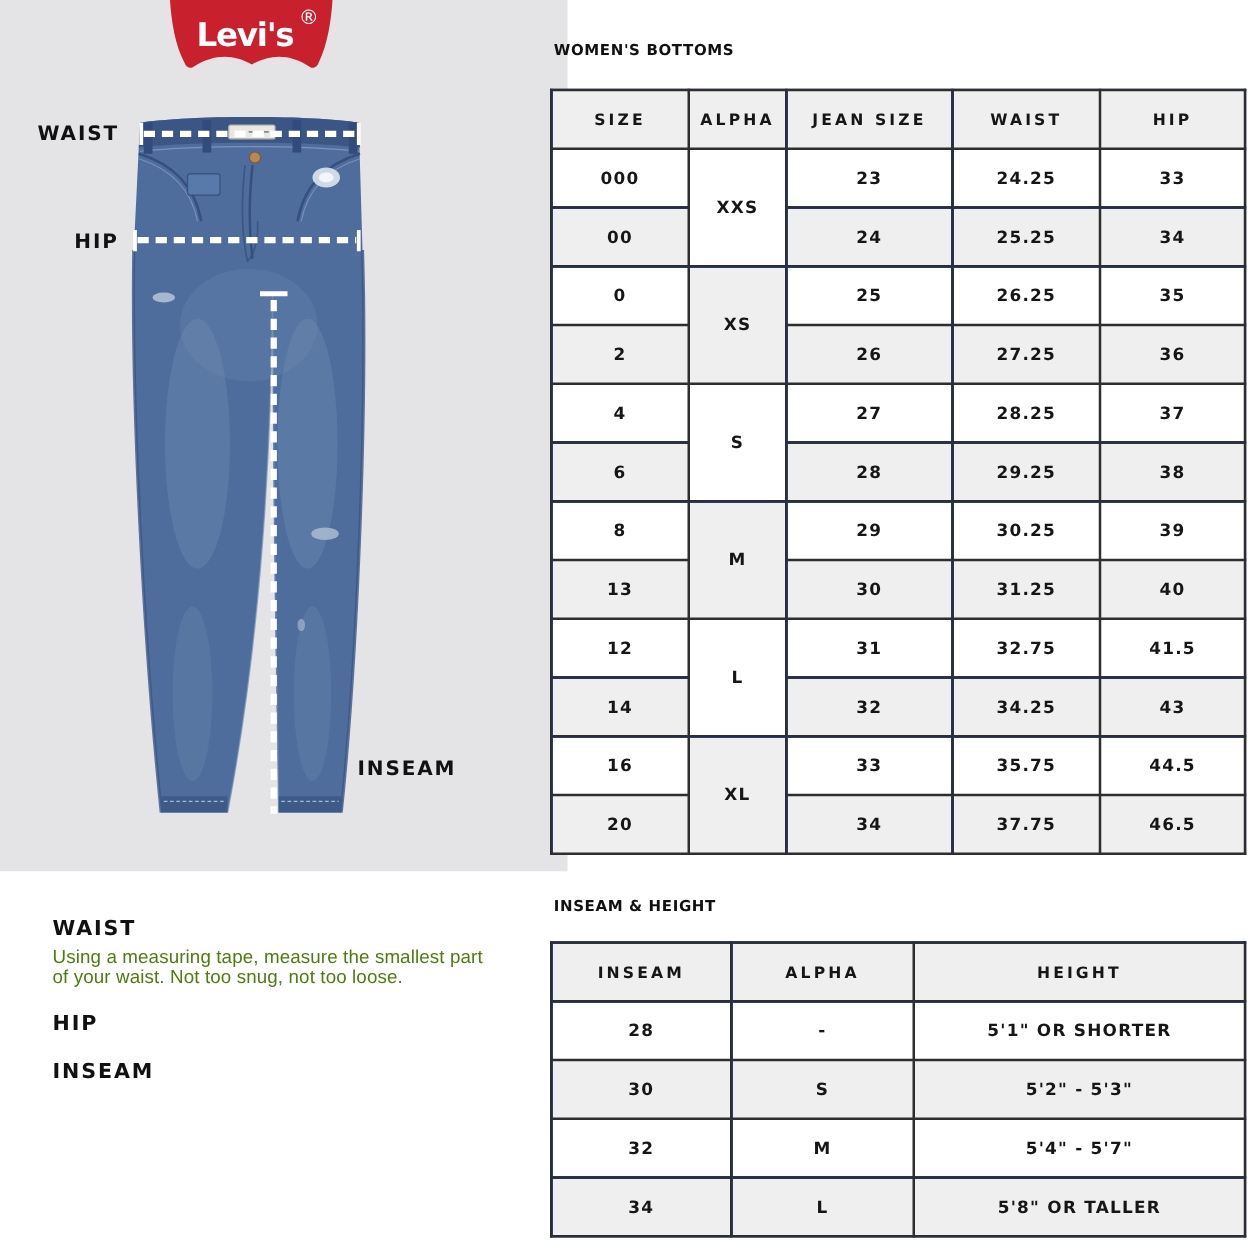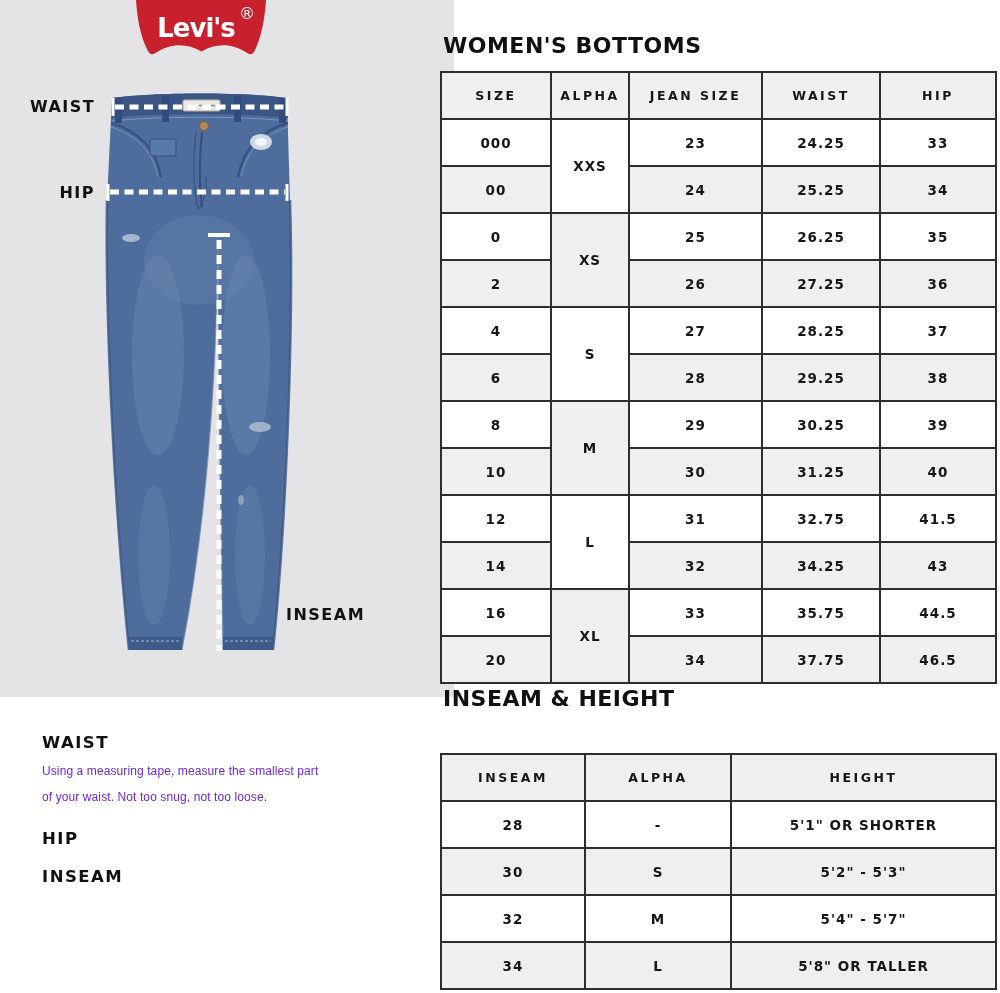--- a/index.html
+++ b/index.html
@@ -12,43 +12,43 @@
   .jeans-svg { position:absolute; left:98px; top:85px; width:204px; height:585px; }
 
   .measure-label { position:absolute; font-family:"DejaVu Sans", sans-serif; font-weight:bold;
                    font-size:16px; letter-spacing:1.5px; color:#111; }
   .waist-label { left:30px; top:97px; width:65px; text-align:right; }
   .hip-label   { left:30px; top:183px; width:65px; text-align:right; }
   .inseam-label{ left:286px; top:605px; }
 
   
   .section-title { position:absolute; margin:0; font-family:"DejaVu Sans", sans-serif;
-                   font-weight:bold; font-size:22px; letter-spacing:0.5px; color:#111; }
+                   font-weight:bold; font-size:12px; letter-spacing:0.5px; color:#111; }
   .title-bottoms { left:443px; top:33px; }
-  .title-inseam  { left:443px; top:686px; }
+  .title-inseam  { left:443px; top:718px; }
 
   table.chart { position:absolute; border-collapse:collapse; table-layout:fixed;
                 background:#1d4ed8; }
   .bottoms-table { left:440px; top:71px;  width:555px; }
   .inseam-table  { left:440px; top:753px; width:555px; }
   table.chart th, table.chart td {
       border:2px solid #2e2e2e; text-align:center; vertical-align:middle;
       font-family:"DejaVu Sans", sans-serif; font-weight:bold; color:#161616;
       padding:0; overflow:hidden; }
   table.chart th { font-size:12.5px; letter-spacing:2.5px; background:#efefef; height:45px; }
   table.chart td { font-size:13.5px; letter-spacing:1px; height:45px; background:#ffffff; }
   table.chart td.shade { background:#efefef; }
 
   
   .instructions { position:absolute; left:42px; top:733px; width:400px; }
   .instr-item { margin-bottom:19px; }
   .instr-heading { font-family:"DejaVu Sans", sans-serif; font-weight:bold; font-size:16.5px;
                    letter-spacing:1.5px; margin:0 0 6px 0; color:#111; }
-  .instr-text { font-size:12px; line-height:26px; margin:0; white-space:pre-line;
-                letter-spacing:0.1px; color:#6d28d9; }
+  .instr-text { font-size:15px; line-height:16px; margin:0; white-space:pre-line;
+                letter-spacing:0.1px; color:#4d7c0f; }
 </style>
 </head>
 <body>
 
 <div class="page">
 
   <div class="left-panel">
 
     <svg class="logo-svg" viewBox="0 0 134 58">
       <path d="M2,0 L132,0 C131,16 128,36 121,50 C120,53 117,55.5 114,53.5 C97,42.5 82,43.5 67.5,51.5 C53,43.5 38,42.5 20.5,53.5 C17.5,55.5 14.5,53 13.5,50 C6,36 3,16 2,0 Z" fill="#c9202e"></path>
@@ -185,21 +185,21 @@
           <td class="shade">38</td>
         </tr>
         <tr>
           <td>8</td>
           <td class="shade" rowspan="2">M</td>
           <td>29</td>
           <td>30.25</td>
           <td>39</td>
         </tr>
         <tr>
-          <td class="shade">10</td>
+          <td class="shade">13</td>
           <td class="shade">30</td>
           <td class="shade">31.25</td>
           <td class="shade">40</td>
         </tr>
         <tr>
           <td>12</td>
           <td rowspan="2">L</td>
           <td>31</td>
           <td>32.75</td>
           <td>41.5</td>

